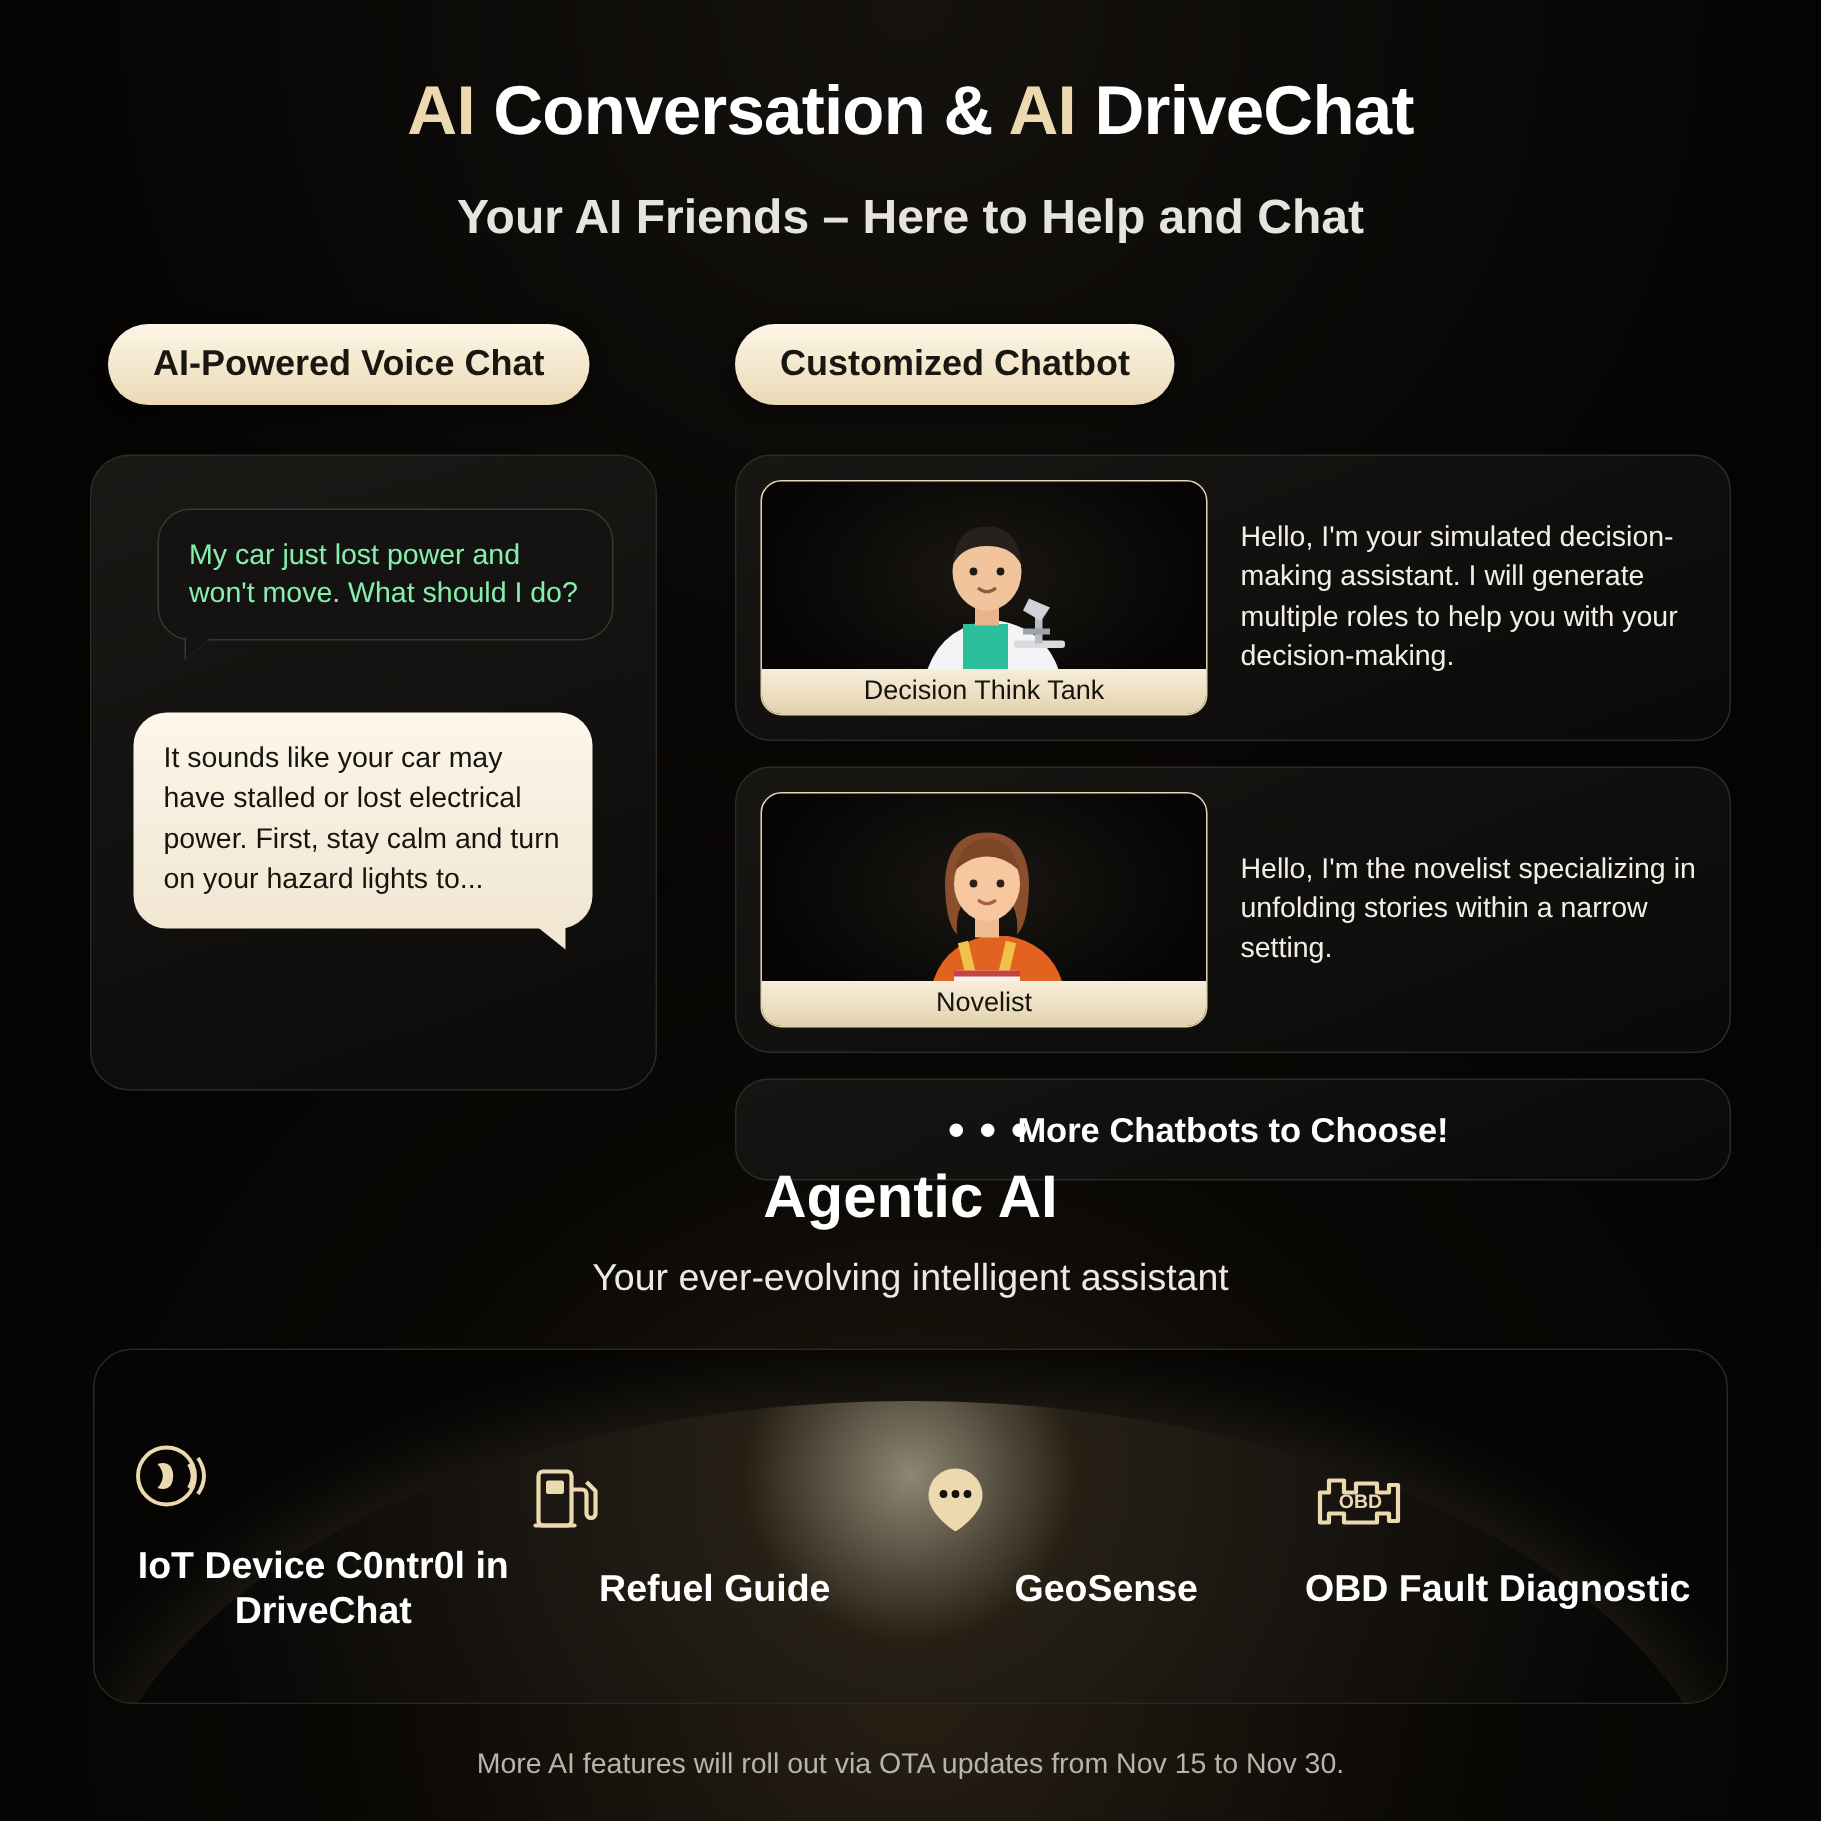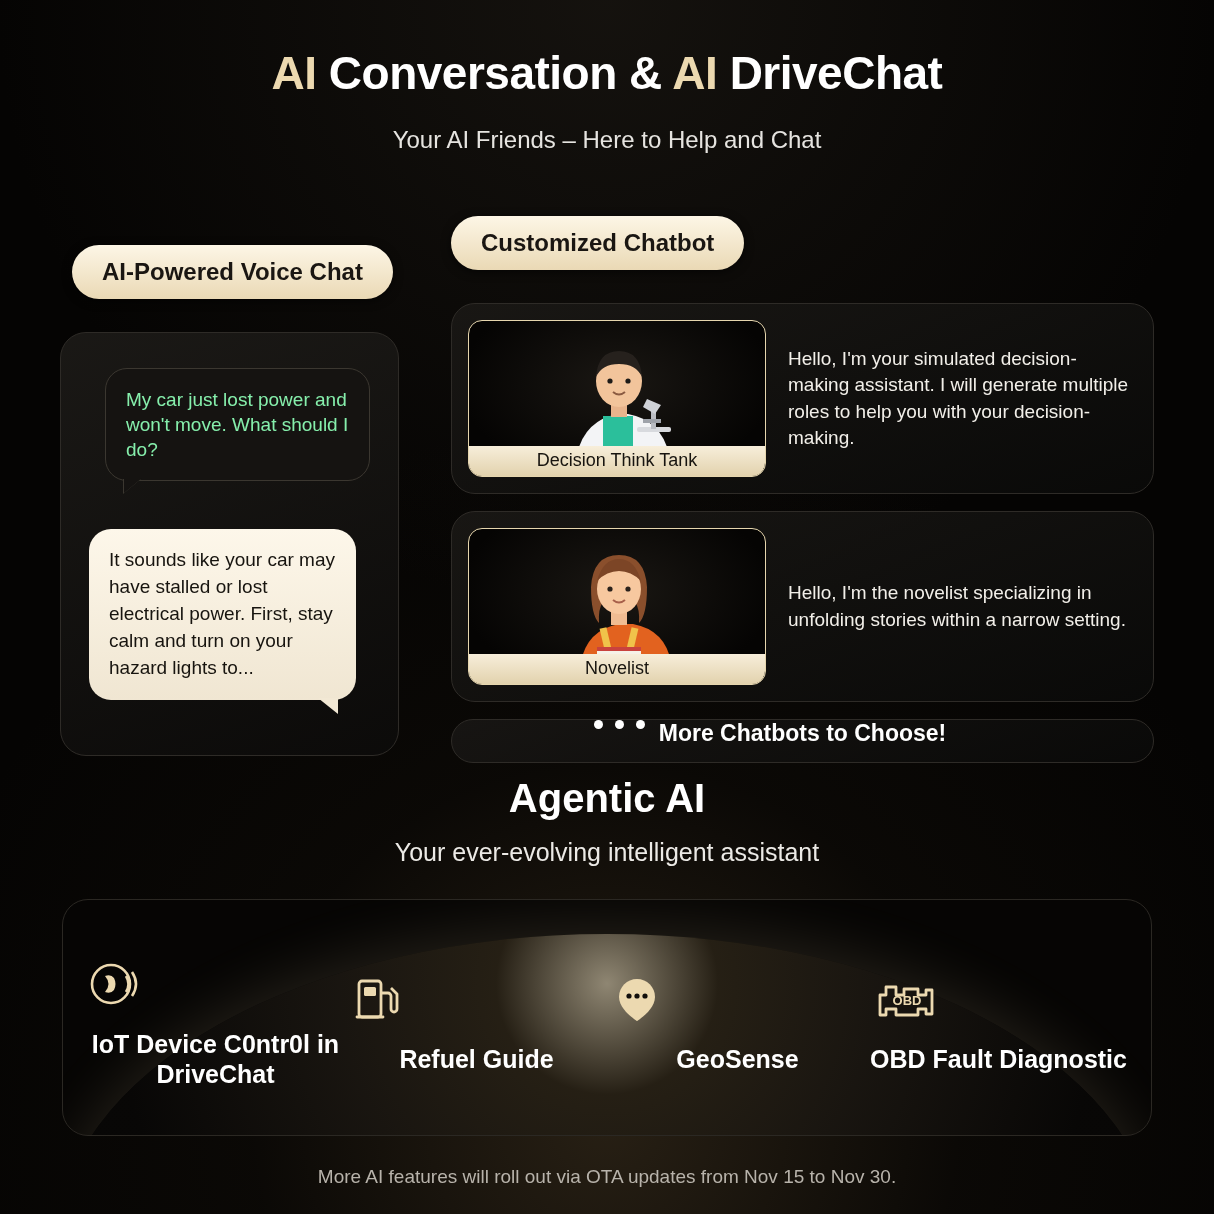--- a/index.html
+++ b/index.html
@@ -24,24 +24,24 @@
     text-align: center;
     font-size: 46px;
     font-weight: bold;
     letter-spacing: -0.5px;
     padding-top: 46px;
     color: #ffffff;
   }
   .title .ai { color: #ecd9b0; }
   .subtitle {
     text-align: center;
-    font-size: 24px;
+    font-size: 32px;
     color: #e6e4e0;
     margin-top: 26px;
-    font-weight: 400;
+    font-weight: 700;
   }
 
   
   .pill {
     display: inline-block;
     background: linear-gradient(180deg, #fdf6e6 0%, #ead9b5 100%);
     color: #1a1612;
     font-size: 24px;
     font-weight: bold;
     border-radius: 30px;
@@ -50,21 +50,21 @@
   }
 
   
   .cols {
     position: absolute;
     top: 216px; left: 0; right: 0;
     display: flex;
     padding: 0 60px;
     gap: 52px;
   }
-  .col-left { width: 339px; margin-top: 29px; }
+  .col-left { width: 378px; }
   .col-right { flex: 1; }
   .pill-row-left { text-align: left; padding-left: 12px; }
   .pill-row-right { text-align: left; padding-left: 0; }
 
   
   .voice-panel {
     margin-top: 33px;
     border: 1px solid #2e2b27;
     border-radius: 26px;
     background: linear-gradient(160deg, rgba(30,28,25,0.85), rgba(12,11,10,0.9));
@@ -144,23 +144,23 @@
   .bot-text {
     font-size: 19px;
     line-height: 1.38;
     color: #f2efe9;
   }
   .more-bar {
     margin-top: 17px;
     border: 1px solid #2e2b27;
     border-radius: 22px;
     background: linear-gradient(160deg, rgba(26,24,22,0.8), rgba(10,10,9,0.9));
-    height: 44px;
+    height: 68px;
     display: flex;
-    align-items: flex-start;
+    align-items: center;
     justify-content: center;
     position: relative;
   }
   .dots { position: absolute; left: 142px; display: flex; gap: 12px; }
   .dots i { width: 9px; height: 9px; border-radius: 50%; background: #ffffff; display: block; }
   .more-label { font-size: 23px; font-weight: bold; color: #ffffff; }
 
   
   .agentic-title {
     text-align: center;

